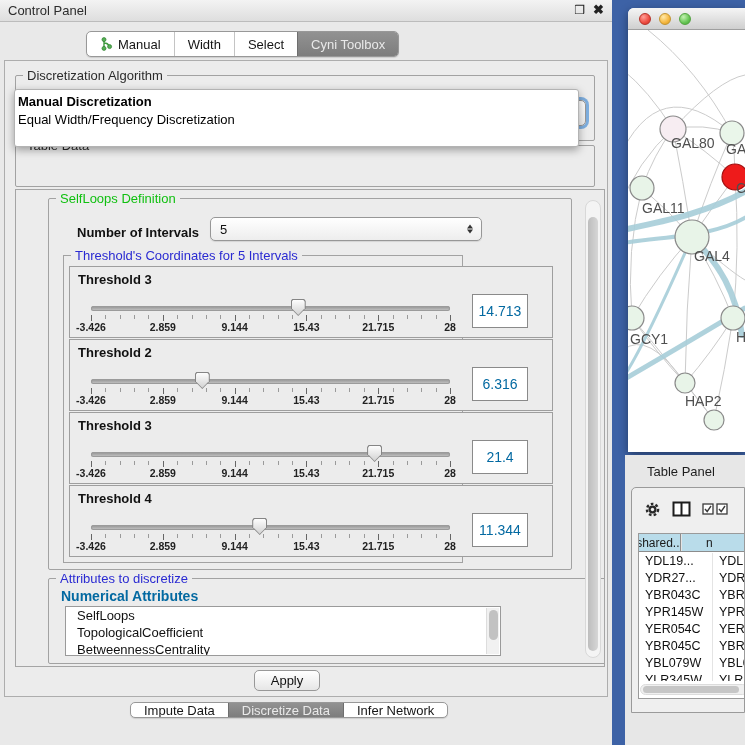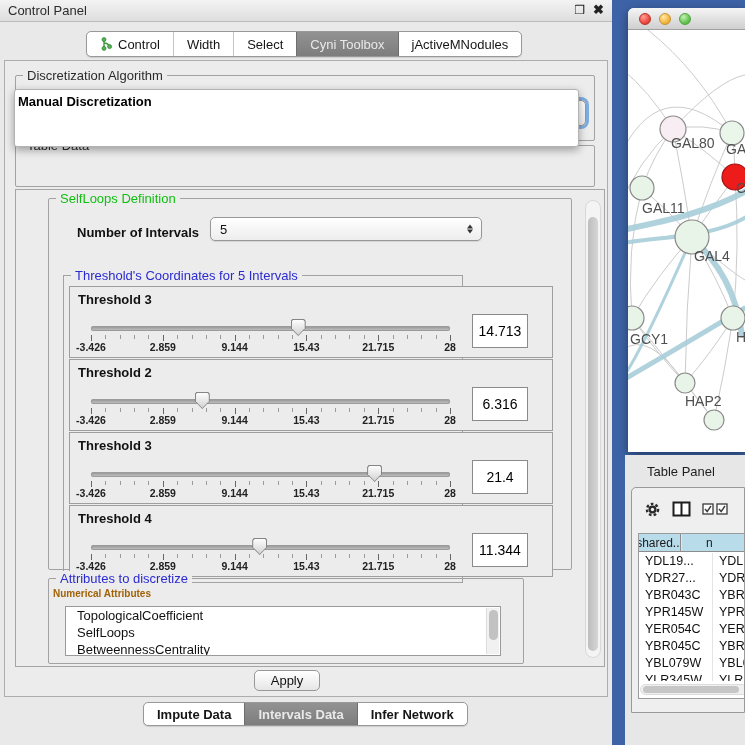--- a/index.html
+++ b/index.html
@@ -13,21 +13,21 @@
   .cp-float{position:absolute;right:27px;top:3px;font-size:12px;color:#222;cursor:default;}
   .cp-close{position:absolute;right:8px;top:2px;font-size:13px;font-weight:bold;color:#222;cursor:default;}
 
   
   .segctl{position:absolute;display:flex;background:#fff;border:1px solid #989898;border-radius:5px;overflow:hidden;box-shadow:0 1px 1px rgba(0,0,0,.12);}
   .seg{display:flex;align-items:center;gap:5px;padding:3px 13px;font-size:13px;color:#151515;white-space:nowrap;}
   .seg+.seg{border-left:1px solid #c4c4c4;}
   .seg.selected{background:linear-gradient(#929292,#7d7d7d);color:#e9e9e9;border-left-color:#6e6e6e;}
   .seg.selected+.seg{border-left-color:#6e6e6e;}
   .tabs-top{left:86px;top:31px;height:26px;}
-  .tabs-bottom{left:143px;top:702px;height:24px;font-weight:bold;}
+  .tabs-bottom{left:130px;top:702px;height:16px;}
 
   .cp-content{position:absolute;left:4px;top:60px;width:604px;height:637px;background:#ececec;border:1px solid #adadad;}
 
   
   .group{position:absolute;border:1px solid #a2a2a2;border-radius:2px;}
   .group>.legend{position:absolute;top:-8px;left:7px;background:#ececec;padding:0 4px;font-size:13px;color:#2c2c2c;}
   .legend.green{color:#10c010;}
   .legend.blue{color:#2a2ad2;}
 
   .g-algo{left:10px;top:14px;width:580px;height:66px;}
@@ -45,38 +45,38 @@
   .popup{position:absolute;left:9px;top:28px;width:565px;height:58px;background:#fff;border:1px solid #b3b3b3;border-radius:3px;box-shadow:0 3px 8px rgba(0,0,0,.35);z-index:20;padding-top:3px;}
   .popup .ph{font-size:13px;color:#b4b4b4;text-align:center;height:18px;line-height:18px;}
   .popup .opt{font-size:13px;color:#000;height:18px;line-height:18px;padding-left:3px;}
   .popup .opt.bold{font-weight:bold;}
 
   
   .scrollpane{position:absolute;left:10px;top:128px;width:590px;height:478px;border:1px solid #a5a5a5;background:#ececec;overflow:hidden;}
   .g-interval{left:32px;top:8px;width:524px;height:372px;}
   .noi-label{position:absolute;left:28px;top:26px;font-size:13px;font-weight:bold;color:#111;}
   .noi-combo{left:161px;top:18px;width:272px;height:24px;}
-  .g-thresh{position:absolute;left:14px;top:56px;width:400px;height:308px;border:1px solid #a2a2a2;margin-top:20px;}
+  .g-thresh{position:absolute;left:14px;top:56px;width:400px;height:308px;border:1px solid #a2a2a2;}
   .g-thresh>.legend{position:absolute;top:-8px;left:7px;background:#ececec;padding:0 4px;font-size:13px;}
 
   .thr-panel{position:absolute;left:5px;width:484px;height:72px;border:1px solid #9e9e9e;background:#ececec;}
   .thr-label{position:absolute;left:8px;top:5px;font-size:13px;font-weight:bold;color:#111;}
   .slider{position:absolute;left:21px;top:37px;width:359px;height:30px;}
   .track{position:absolute;left:0;top:2px;width:100%;height:5px;border-radius:3px;background:linear-gradient(#8f8f8f,#c9c9c9);box-shadow:inset 0 0 0 1px #9b9b9b;}
   .thumb{position:absolute;top:-5px;width:15px;height:17px;background:#858585;clip-path:polygon(10% 0,90% 0,100% 12%,100% 55%,50% 100%,0 55%,0 12%);}
   .thumb::after{content:"";position:absolute;left:1px;top:1px;right:1px;bottom:1px;background:linear-gradient(#fdfdfd,#d2d2d2);clip-path:polygon(10% 0,90% 0,100% 12%,100% 55%,50% 100%,0 55%,0 12%);}
   .ticks{position:absolute;left:0;top:10px;width:100%;height:7px;}
   .tick{position:absolute;top:1px;width:1px;height:4px;background:#9a9a9a;}
   .tick.major{height:6px;background:#666;}
   .ticklabels{position:absolute;left:0;top:17px;width:100%;height:12px;}
   .tl{position:absolute;transform:translateX(-50%);font-size:10.5px;font-weight:bold;color:#222;white-space:nowrap;}
-  .valbox{position:absolute;left:402px;top:27px;width:56px;height:34px;background:#fff;border:1px solid #8a8a8a;font-size:14px;color:#000000;display:flex;align-items:center;justify-content:center;}
-
-  .g-attrs{left:32px;top:388px;width:476px;height:86px;}
-  .attrs-sub{position:absolute;left:4px;top:9px;font-size:10px;font-weight:bold;color:#a16207;}
+  .valbox{position:absolute;left:402px;top:27px;width:56px;height:34px;background:#fff;border:1px solid #8a8a8a;font-size:14px;color:#0369a1;display:flex;align-items:center;justify-content:center;}
+
+  .g-attrs{left:32px;top:388px;width:558px;height:86px;}
+  .attrs-sub{position:absolute;left:12px;top:9px;font-size:14px;font-weight:bold;color:#0369a1;}
   .attr-list{position:absolute;left:16px;top:27px;width:436px;height:50px;background:#fff;border:1px solid #9a9a9a;overflow:hidden;}
   .attr-item{font-size:13px;color:#111;height:17px;line-height:17px;padding-left:11px;white-space:nowrap;}
   .alist-sb{position:absolute;right:1px;top:1px;width:13px;height:46px;background:#f1f1f1;border-left:1px solid #ddd;}
   .alist-sb .th{position:absolute;left:2px;top:2px;width:9px;height:30px;border-radius:5px;background:#c2c2c2;}
 
   .pane-sb{position:absolute;right:3px;top:10px;width:16px;height:458px;background:#f4f4f4;border:1px solid #d8d8d8;border-radius:8px;}
   .pane-sb .th{position:absolute;left:2px;top:16px;width:10px;height:434px;border-radius:6px;background:linear-gradient(90deg,#bdbdbd,#d6d6d6);}
 
   .apply-btn{position:absolute;left:249px;top:609px;width:66px;height:21px;background:linear-gradient(#ffffff,#e6e6e6);border:1px solid #989898;border-radius:5px;font-size:13px;color:#111;display:flex;align-items:center;justify-content:center;}
 
@@ -119,50 +119,48 @@
     </div>
 
     <div class="segctl tabs-top">
         <div class="seg">
           <svg width="13" height="14" viewBox="0 0 13 14">
             <path d="M4 3 v8 M4 6 q4 0 5 3" fill="none" stroke="#3f9a3f" stroke-width="1.4"></path>
             <circle cx="4" cy="2.6" r="2" fill="#55b155" stroke="#2e7d2e" stroke-width=".7"></circle>
             <circle cx="4" cy="11.4" r="2" fill="#55b155" stroke="#2e7d2e" stroke-width=".7"></circle>
             <circle cx="9.6" cy="9.6" r="2" fill="#55b155" stroke="#2e7d2e" stroke-width=".7"></circle>
           </svg>
-          <span>Control</span>
+          <span>Manual</span>
         </div>
         <div class="seg">
           <span>Width</span>
         </div>
         <div class="seg">
           <span>Select</span>
         </div>
         <div class="seg selected">
           <span>Cyni Toolbox</span>
-        </div>
-        <div class="seg">
-          <span>jActiveMNodules</span>
         </div>
       </div>
 
     <div class="cp-content">
 
       <div class="group g-algo">
         <span class="legend">Discretization Algorithm</span>
         <div class="combo focused" style="left:10px;top:24px;width:560px;height:26px;">
           <span class="arrows">
               <i class="up"></i>
               <i class="dn"></i>
             </span>
         </div>
       </div>
 
       <div class="popup">
         <div class="opt bold">Manual Discretization</div>
+        <div class="opt">Equal Width/Frequency Discretization</div>
       </div>
 
       <div class="group g-table">
         <span class="legend">Table Data</span>
       </div>
 
       <div class="scrollpane">
 
         <div class="group g-interval">
           <span class="legend green">SelfLoops Definition</span>
@@ -355,22 +353,22 @@
               <div class="valbox">11.344</div>
             </div>
           </div>
         </div>
 
         <div class="group g-attrs">
           <span class="legend blue">Attributes to discretize</span>
           <span class="attrs-sub">Numerical Attributes</span>
           <div class="attr-list">
             <div>
+                <div class="attr-item">SelfLoops</div>
                 <div class="attr-item">TopologicalCoefficient</div>
-                <div class="attr-item">SelfLoops</div>
                 <div class="attr-item">BetweennessCentrality</div>
               </div>
             <div class="alist-sb">
                 <div class="th"></div>
               </div>
           </div>
         </div>
 
         <div class="pane-sb">
             <div class="th"></div>
@@ -378,21 +376,21 @@
       </div>
 
       <div class="apply-btn">Apply</div>
     </div>
 
     <div class="segctl tabs-bottom">
         <div class="seg">
           <span>Impute Data</span>
         </div>
         <div class="seg selected">
-          <span>Intervals Data</span>
+          <span>Discretize Data</span>
         </div>
         <div class="seg">
           <span>Infer Network</span>
         </div>
       </div>
   </div>
 
   <div class="desktop"></div>
 
   <div class="netwin">

